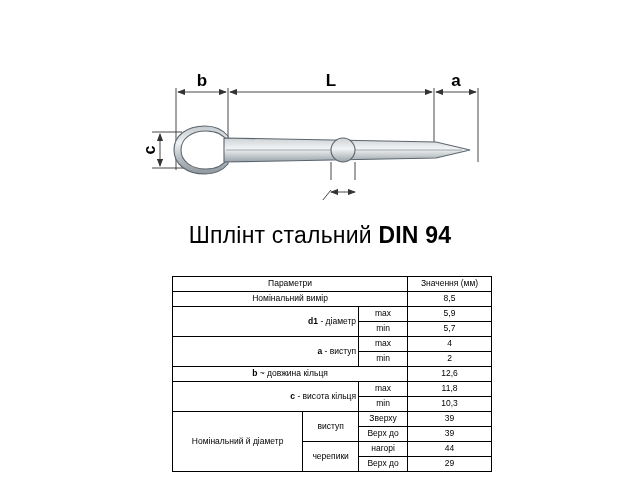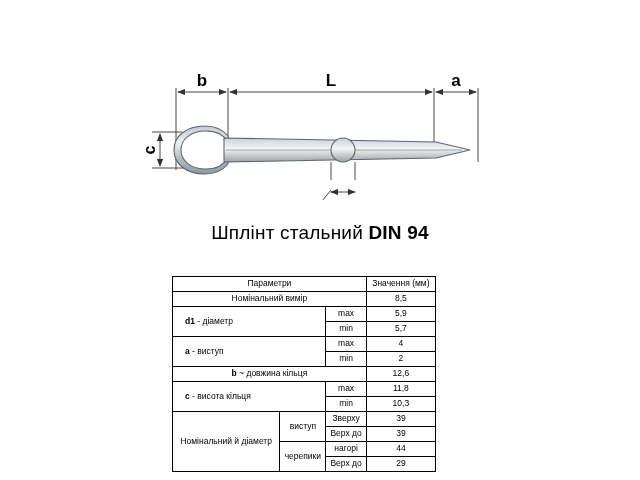--- a/index.html
+++ b/index.html
@@ -29,54 +29,54 @@
     height: 160px;
   }
 
   
   #title {
     position: absolute;
     left: 0;
     top: 222px;
     width: 640px;
     text-align: center;
-    font-size: 19px;
+    font-size: 23px;
     font-weight: normal;
     letter-spacing: 0.2px;
   }
   #title .bold {
     font-weight: bold;
   }
 
   
   #table-wrap {
     position: absolute;
     left: 172px;
     top: 276px;
     width: 296px;
   }
   table {
     border-collapse: collapse;
-    width: 264px;
+    width: 320px;
     font-size: 8.5px;
     line-height: 1.1;
   }
   table td, table th {
     border: 1px solid #000000;
     padding: 1px 2px;
     text-align: center;
     font-weight: normal;
     height: 12px;
     vertical-align: middle;
   }
   th {
     font-size: 8.5px;
   }
   td.label-left {
-    text-align: left;
+    text-align: right;
     padding-left: 12px;
   }
   .bold {
     font-weight: bold;
   }
 </style>
 </head>
 <body>
 
 <div id="page">

